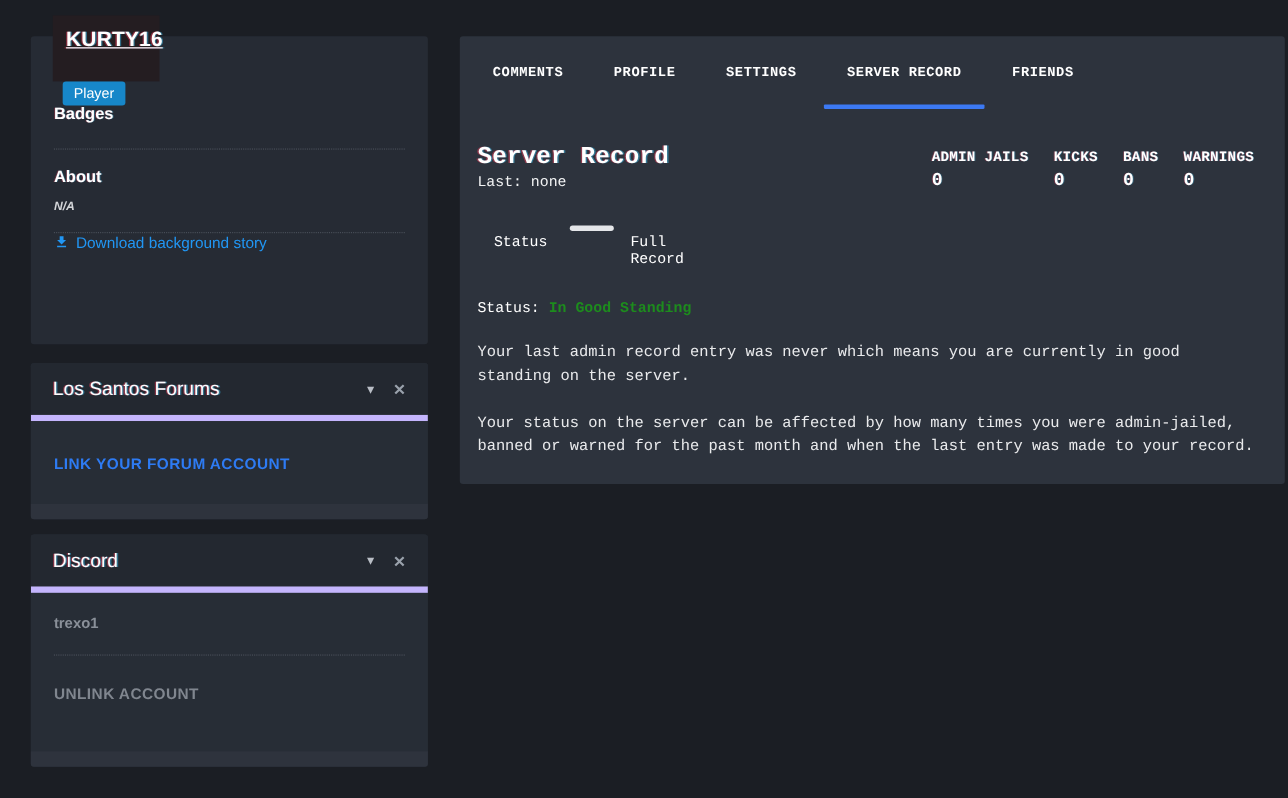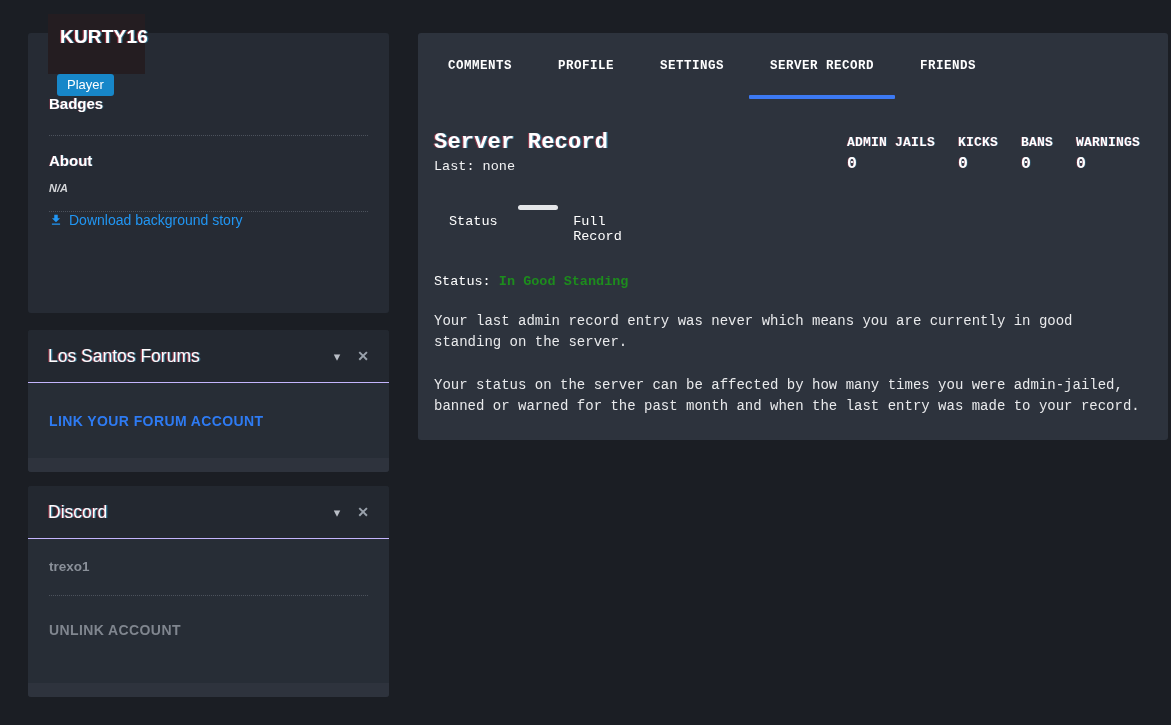--- a/index.html
+++ b/index.html
@@ -14,21 +14,21 @@
   .glitch { text-shadow:-1.2px 0 0 rgba(255,64,96,.45), 1.2px 0 0 rgba(64,205,255,.45); }
   .glitch-soft { text-shadow:-0.8px 0 0 rgba(255,64,96,.3), 0.8px 0 0 rgba(64,205,255,.3); }
 
   
   .sidebar { position:absolute; left:28px; top:33px; width:361px; }
   .card { background:#262b34; border-radius:3px; position:relative; }
 
   .profile-card { height:280px; margin-bottom:17px; }
   .username-box {
     position:absolute; left:20px; top:-19px; width:97px; height:60px;
-    background:#241d21; padding:12px 0 0 12px;
+    background:#241d21; padding:12px 0 0 12px;text-decoration:underline;
   }
   .username { font-size:19px; font-weight:700; letter-spacing:.2px; white-space:nowrap; }
   .role-badge {
     position:absolute; left:9px; top:60px;
     background:#1787c9; color:#fff; font-size:13px;
     padding:3px 10px 4px; border-radius:3px; white-space:nowrap;
   }
   .profile-card .card-content { padding:62px 21px 0; }
   .pc-heading { font-size:15px; font-weight:700; color:#fff; }
   .pc-heading.badges { margin-bottom:23px; }
@@ -39,21 +39,21 @@
   .download-link {
     color:#2196f3; font-size:14px; text-decoration:none; cursor:pointer;
     display:inline-flex; align-items:center; gap:6px;
   }
   .download-link svg { display:block; }
 
   .widget { margin-bottom:14px; }
   .widget-header {
     background:#232830; height:53px; border-radius:3px 3px 0 0;
     display:flex; align-items:center; padding:0 20px;
-    border-bottom:1px solid #c4b5fd;
+    border-bottom:6px solid #c4b5fd;
   }
   .widget-title { font-size:17.5px; font-weight:500; color:#fdfdfd; }
   .widget-icons { margin-left:auto; display:flex; align-items:center; gap:17px; }
   .caret { color:#b9bec6; font-size:13px; cursor:pointer; line-height:1; }
   .close-x { color:#9aa2ac; font-size:14px; font-weight:700; cursor:pointer; line-height:1; }
   .widget-body { background:#272d36; }
   .forum-body { height:75px; display:flex; align-items:center; padding:0 21px; }
   .action-link {
     color:#2e7bf3; font-size:14px; font-weight:700; letter-spacing:.4px;
     text-decoration:none; cursor:pointer;

